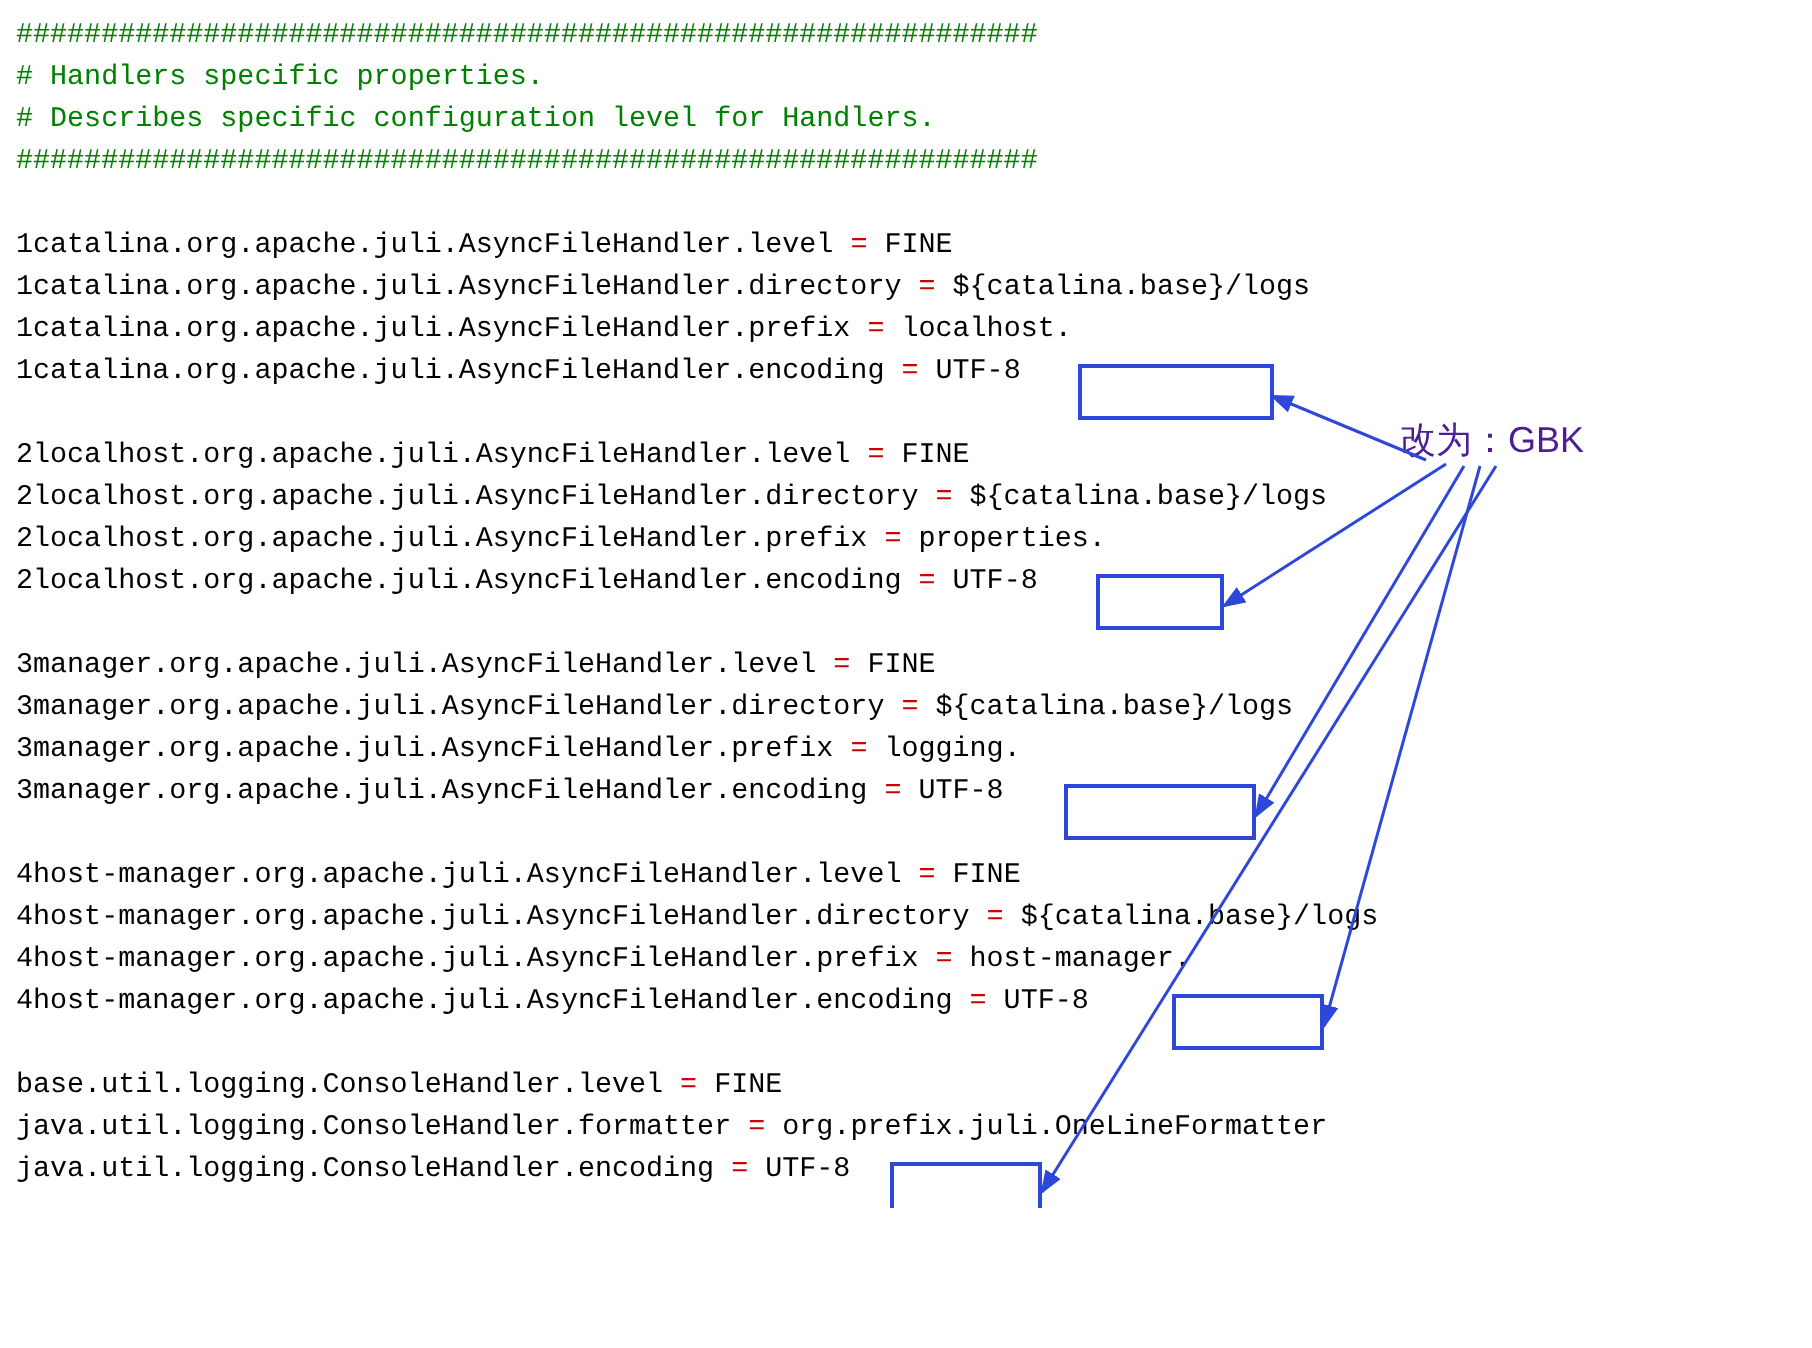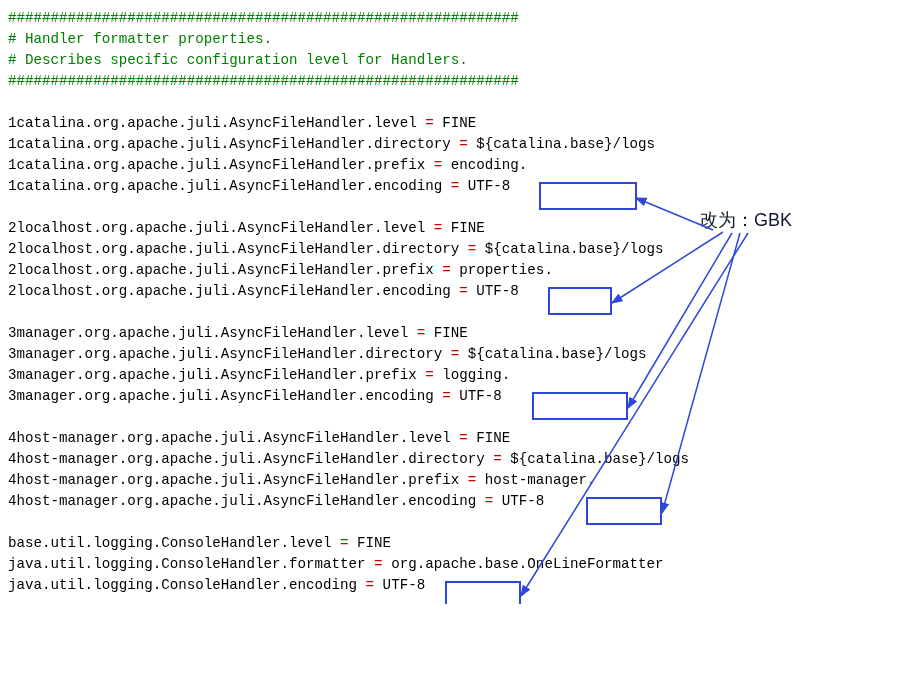--- a/index.html
+++ b/index.html
@@ -19,65 +19,65 @@
   .kw-green { color: #008000; }
   .eq { color: #cc0000; }
   .txt { color: #000; }
   .box {
     position: absolute;
     border: 2px solid #2d48d8;
     pointer-events: none;
   }
   .annotation {
     position: absolute;
-    color: #0f172a;
+    color: #4c1d95;
     font-family: "Microsoft YaHei", Arial, sans-serif;
     font-size: 18px;
     font-weight: 500;
     pointer-events: none;
   }
   svg.arrows {
     position: absolute;
     top: 0; left: 0;
     pointer-events: none;
   }
 </style>
 </head>
 <body>
 
 <div class="code-area" id="code-area">
 
   <div id="lines-container">
       <div class="ln"><span class="kw-green">############################################################</span></div>
-      <div class="ln"><span class="kw-green"># Handler formatter properties.</span></div>
+      <div class="ln"><span class="kw-green"># Handlers specific properties.</span></div>
       <div class="ln"><span class="kw-green"># Describes specific configuration level for Handlers.</span></div>
       <div class="ln"><span class="kw-green">############################################################</span></div>
       <div class="ln">&nbsp;</div>
       <div class="ln"><span class="txt">1catalina.org.apache.juli.AsyncFileHandler.level </span><span class="eq">=</span><span class="txt"> FINE</span></div>
       <div class="ln"><span class="txt">1catalina.org.apache.juli.AsyncFileHandler.directory </span><span class="eq">=</span><span class="txt"> ${catalina.base}/logs</span></div>
-      <div class="ln"><span class="txt">1catalina.org.apache.juli.AsyncFileHandler.prefix </span><span class="eq">=</span><span class="txt"> encoding.</span></div>
+      <div class="ln"><span class="txt">1catalina.org.apache.juli.AsyncFileHandler.prefix </span><span class="eq">=</span><span class="txt"> localhost.</span></div>
       <div class="ln"><span class="txt">1catalina.org.apache.juli.AsyncFileHandler.encoding </span><span class="eq">=</span><span class="txt"> UTF-8</span></div>
       <div class="ln">&nbsp;</div>
       <div class="ln"><span class="txt">2localhost.org.apache.juli.AsyncFileHandler.level </span><span class="eq">=</span><span class="txt"> FINE</span></div>
       <div class="ln"><span class="txt">2localhost.org.apache.juli.AsyncFileHandler.directory </span><span class="eq">=</span><span class="txt"> ${catalina.base}/logs</span></div>
       <div class="ln"><span class="txt">2localhost.org.apache.juli.AsyncFileHandler.prefix </span><span class="eq">=</span><span class="txt"> properties.</span></div>
       <div class="ln"><span class="txt">2localhost.org.apache.juli.AsyncFileHandler.encoding </span><span class="eq">=</span><span class="txt"> UTF-8</span></div>
       <div class="ln">&nbsp;</div>
       <div class="ln"><span class="txt">3manager.org.apache.juli.AsyncFileHandler.level </span><span class="eq">=</span><span class="txt"> FINE</span></div>
       <div class="ln"><span class="txt">3manager.org.apache.juli.AsyncFileHandler.directory </span><span class="eq">=</span><span class="txt"> ${catalina.base}/logs</span></div>
       <div class="ln"><span class="txt">3manager.org.apache.juli.AsyncFileHandler.prefix </span><span class="eq">=</span><span class="txt"> logging.</span></div>
       <div class="ln"><span class="txt">3manager.org.apache.juli.AsyncFileHandler.encoding </span><span class="eq">=</span><span class="txt"> UTF-8</span></div>
       <div class="ln">&nbsp;</div>
       <div class="ln"><span class="txt">4host-manager.org.apache.juli.AsyncFileHandler.level </span><span class="eq">=</span><span class="txt"> FINE</span></div>
       <div class="ln"><span class="txt">4host-manager.org.apache.juli.AsyncFileHandler.directory </span><span class="eq">=</span><span class="txt"> ${catalina.base}/logs</span></div>
       <div class="ln"><span class="txt">4host-manager.org.apache.juli.AsyncFileHandler.prefix </span><span class="eq">=</span><span class="txt"> host-manager.</span></div>
       <div class="ln"><span class="txt">4host-manager.org.apache.juli.AsyncFileHandler.encoding </span><span class="eq">=</span><span class="txt"> UTF-8</span></div>
       <div class="ln">&nbsp;</div>
       <div class="ln"><span class="txt">base.util.logging.ConsoleHandler.level </span><span class="eq">=</span><span class="txt"> FINE</span></div>
-      <div class="ln"><span class="txt">java.util.logging.ConsoleHandler.formatter </span><span class="eq">=</span><span class="txt"> org.apache.base.OneLineFormatter</span></div>
+      <div class="ln"><span class="txt">java.util.logging.ConsoleHandler.formatter </span><span class="eq">=</span><span class="txt"> org.prefix.juli.OneLineFormatter</span></div>
       <div class="ln"><span class="txt">java.util.logging.ConsoleHandler.encoding </span><span class="eq">=</span><span class="txt"> UTF-8</span></div>
     </div>
 
   <div id="boxes-container">
       <div class="box" style="top: 174px; left: 531px; width: 94px; height: 24px;"></div>
       <div class="box" style="top: 279px; left: 540px; width: 60px; height: 24px;"></div>
       <div class="box" style="top: 384px; left: 524px; width: 92px; height: 24px;"></div>
       <div class="box" style="top: 489px; left: 578px; width: 72px; height: 24px;"></div>
       <div class="box" style="top: 573px; left: 437px; width: 72px; height: 24px;"></div>
     </div>

